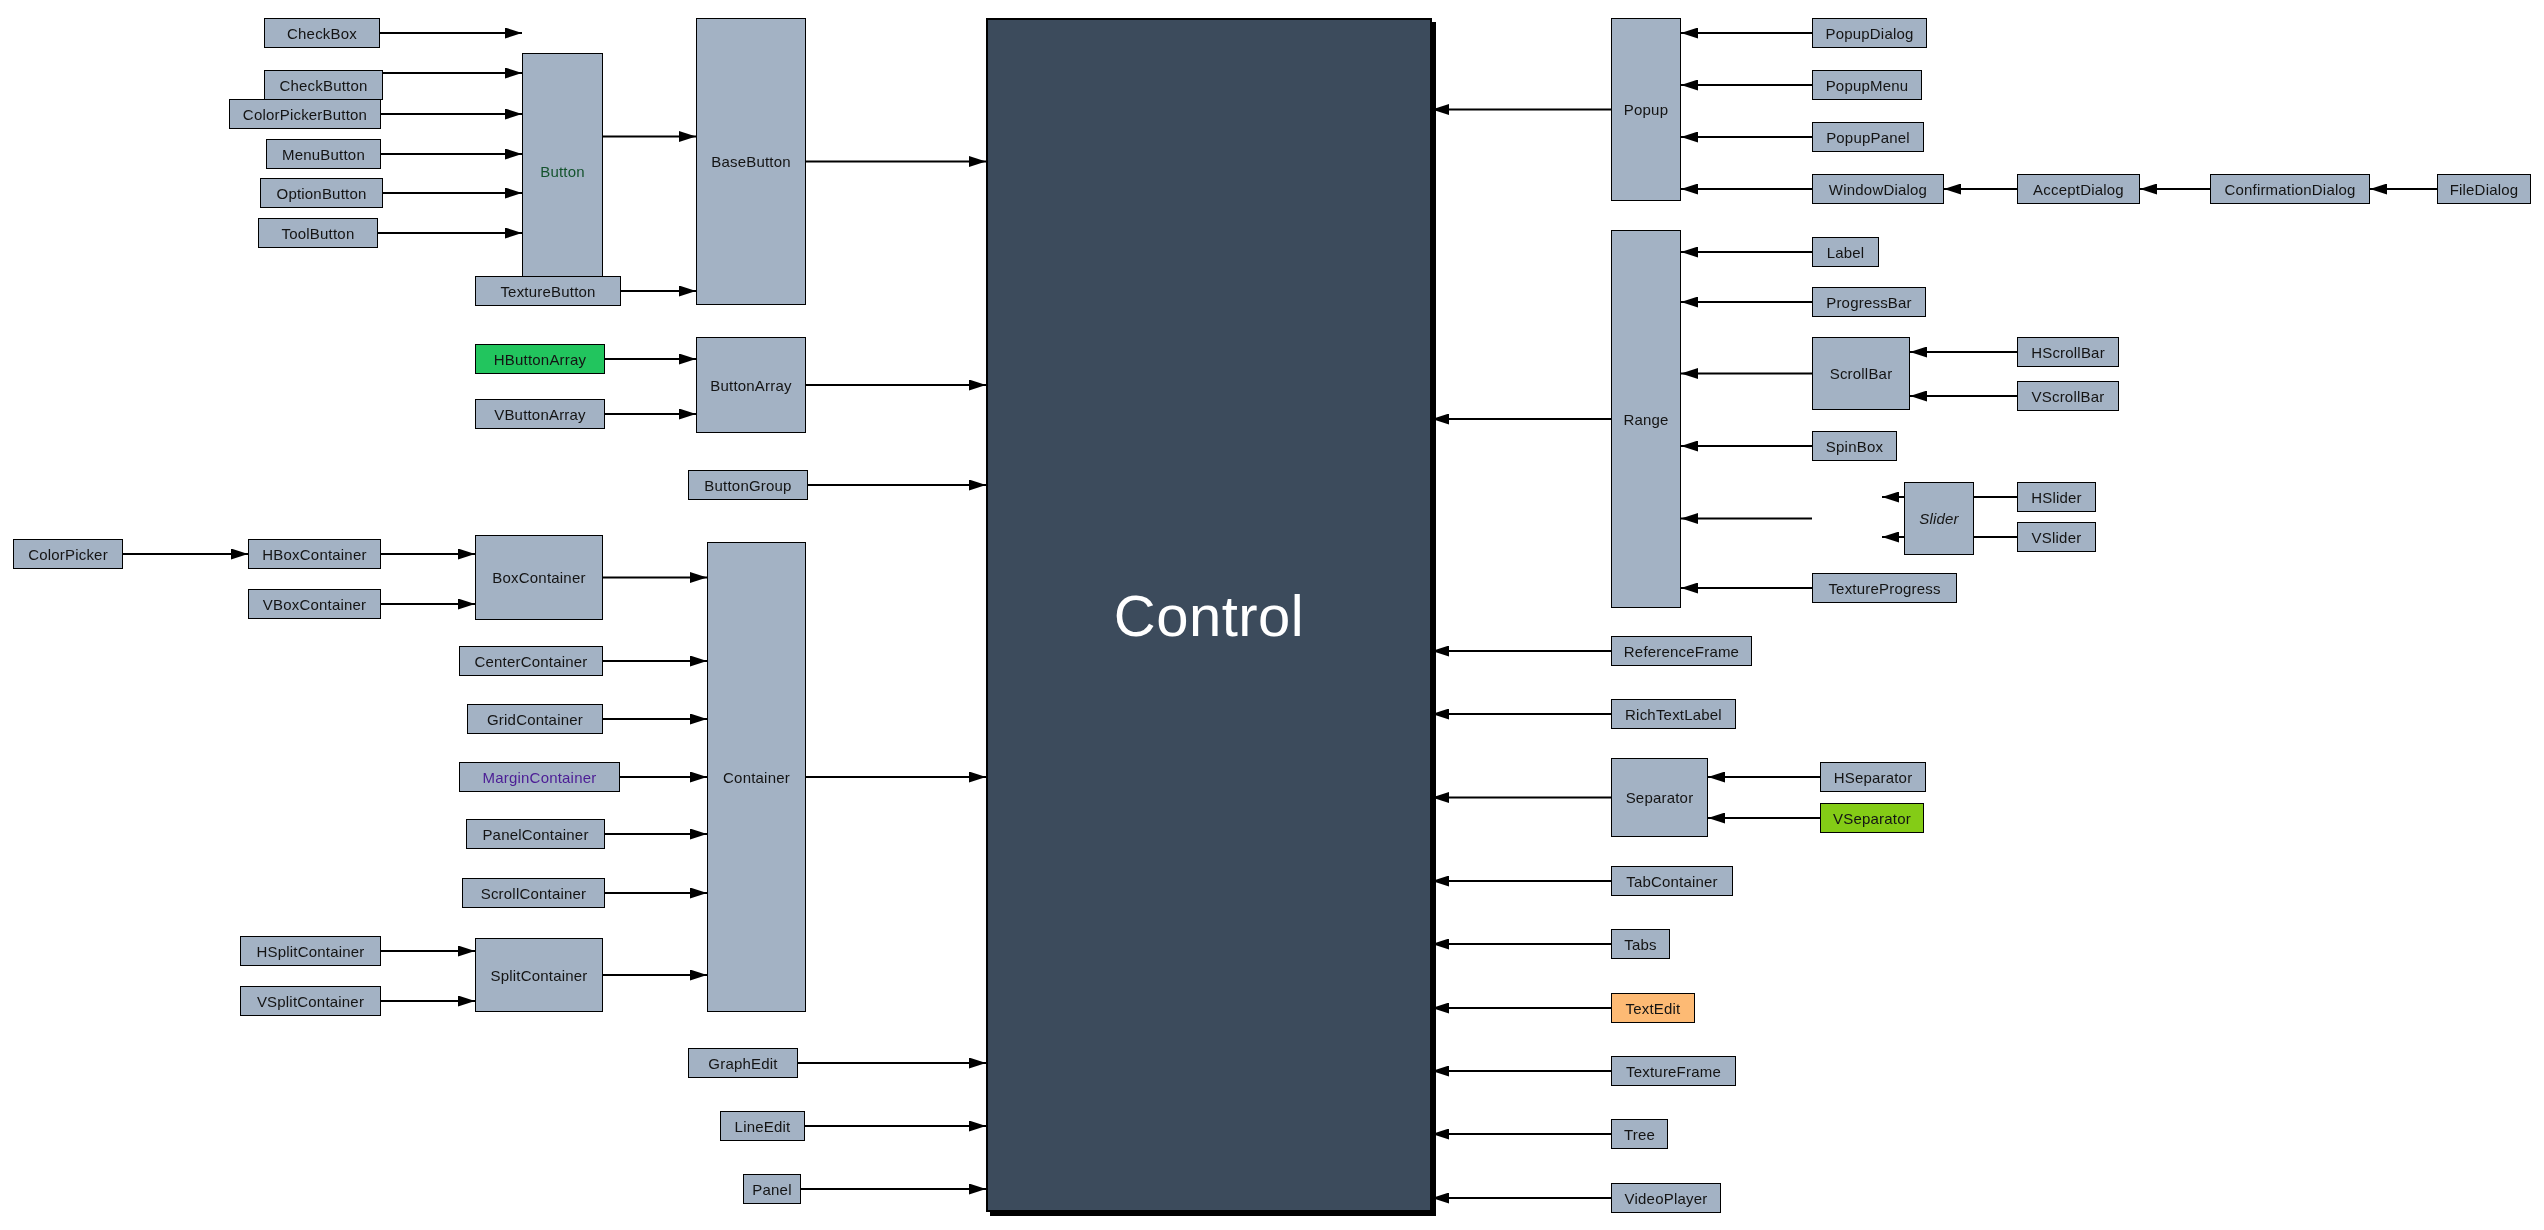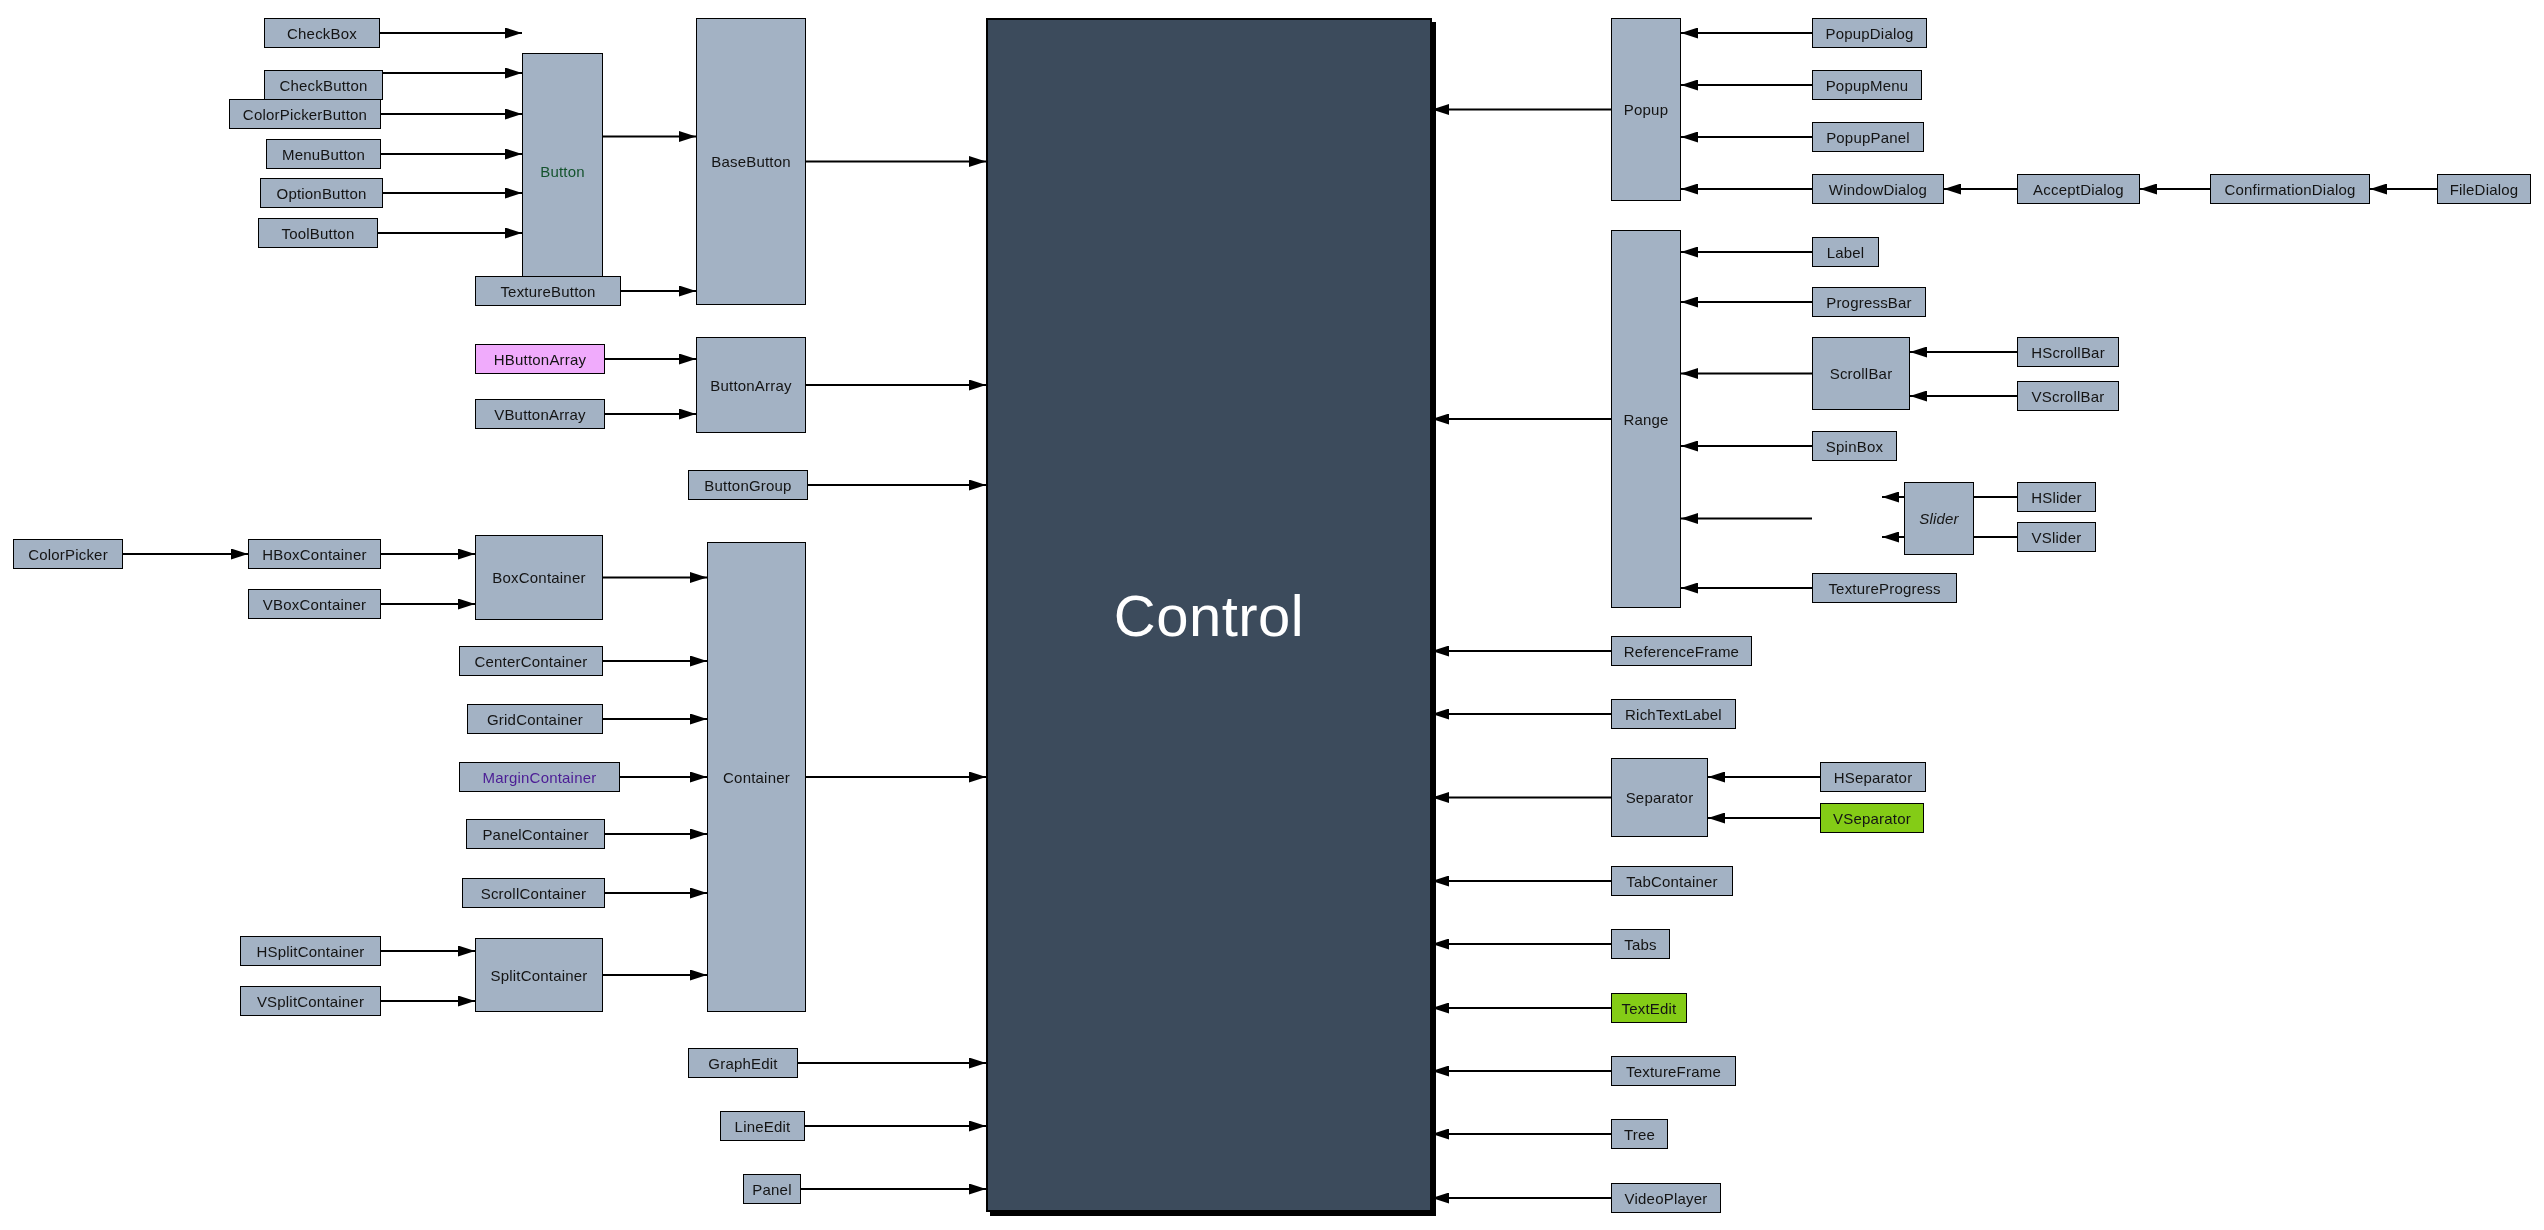--- a/index.html
+++ b/index.html
@@ -102,21 +102,21 @@
   <div id="node-layer">
       <div class="node" style="left: 264px; top: 18px; width: 116px; height: 30px; background: rgb(163, 178, 196); color: rgb(20, 20, 20);">CheckBox</div>
       <div class="node" style="left: 264px; top: 58px; width: 119px; height: 30px; background: rgb(163, 178, 196); color: rgb(20, 20, 20); margin-top: 12px;">CheckButton</div>
       <div class="node" style="left: 229px; top: 99px; width: 152px; height: 30px; background: rgb(163, 178, 196); color: rgb(20, 20, 20);">ColorPickerButton</div>
       <div class="node" style="left: 266px; top: 139px; width: 115px; height: 30px; background: rgb(163, 178, 196); color: rgb(20, 20, 20);">MenuButton</div>
       <div class="node" style="left: 260px; top: 178px; width: 123px; height: 30px; background: rgb(163, 178, 196); color: rgb(20, 20, 20);">OptionButton</div>
       <div class="node" style="left: 258px; top: 218px; width: 120px; height: 30px; background: rgb(163, 178, 196); color: rgb(20, 20, 20);">ToolButton</div>
       <div class="node" style="left: 522px; top: 18px; width: 81px; height: 237px; background: rgb(163, 178, 196); color: #14532d; margin-top: 35px;">Button</div>
       <div class="node" style="left: 475px; top: 276px; width: 146px; height: 30px; background: rgb(163, 178, 196); color: rgb(20, 20, 20);">TextureButton</div>
       <div class="node" style="left: 696px; top: 18px; width: 110px; height: 287px; background: rgb(163, 178, 196); color: rgb(20, 20, 20);">BaseButton</div>
-      <div class="node" style="left: 475px; top: 344px; width: 130px; height: 30px; background: #f0abfc; color: rgb(20, 20, 20);">HButtonArray</div>
+      <div class="node" style="left: 475px; top: 344px; width: 130px; height: 30px; background: #22c55e; color: rgb(20, 20, 20);">HButtonArray</div>
       <div class="node" style="left: 475px; top: 399px; width: 130px; height: 30px; background: rgb(163, 178, 196); color: rgb(20, 20, 20);">VButtonArray</div>
       <div class="node" style="left: 696px; top: 337px; width: 110px; height: 96px; background: rgb(163, 178, 196); color: rgb(20, 20, 20);">ButtonArray</div>
       <div class="node" style="left: 688px; top: 470px; width: 120px; height: 30px; background: rgb(163, 178, 196); color: rgb(20, 20, 20);">ButtonGroup</div>
       <div class="node" style="left: 13px; top: 539px; width: 110px; height: 30px; background: rgb(163, 178, 196); color: rgb(20, 20, 20);">ColorPicker</div>
       <div class="node" style="left: 248px; top: 539px; width: 133px; height: 30px; background: rgb(163, 178, 196); color: rgb(20, 20, 20);">HBoxContainer</div>
       <div class="node" style="left: 248px; top: 589px; width: 133px; height: 30px; background: rgb(163, 178, 196); color: rgb(20, 20, 20);">VBoxContainer</div>
       <div class="node" style="left: 475px; top: 535px; width: 128px; height: 85px; background: rgb(163, 178, 196); color: rgb(20, 20, 20);">BoxContainer</div>
       <div class="node" style="left: 459px; top: 646px; width: 144px; height: 30px; background: rgb(163, 178, 196); color: rgb(20, 20, 20);">CenterContainer</div>
       <div class="node" style="left: 467px; top: 704px; width: 136px; height: 30px; background: rgb(163, 178, 196); color: rgb(20, 20, 20);">GridContainer</div>
       <div class="node" style="left: 459px; top: 762px; width: 161px; height: 30px; background: rgb(163, 178, 196); color: #4c1d95;">MarginContainer</div>
@@ -149,18 +149,18 @@
       <div class="node" style="left: 2017px; top: 482px; width: 79px; height: 30px; background: rgb(163, 178, 196); color: rgb(20, 20, 20);">HSlider</div>
       <div class="node" style="left: 2017px; top: 522px; width: 79px; height: 30px; background: rgb(163, 178, 196); color: rgb(20, 20, 20);">VSlider</div>
       <div class="node" style="left: 1812px; top: 573px; width: 145px; height: 30px; background: rgb(163, 178, 196); color: rgb(20, 20, 20);">TextureProgress</div>
       <div class="node" style="left: 1611px; top: 636px; width: 141px; height: 30px; background: rgb(163, 178, 196); color: rgb(20, 20, 20);">ReferenceFrame</div>
       <div class="node" style="left: 1611px; top: 699px; width: 125px; height: 30px; background: rgb(163, 178, 196); color: rgb(20, 20, 20);">RichTextLabel</div>
       <div class="node" style="left: 1611px; top: 758px; width: 97px; height: 79px; background: rgb(163, 178, 196); color: rgb(20, 20, 20);">Separator</div>
       <div class="node" style="left: 1820px; top: 762px; width: 106px; height: 30px; background: rgb(163, 178, 196); color: rgb(20, 20, 20);">HSeparator</div>
       <div class="node" style="left: 1820px; top: 803px; width: 104px; height: 30px; background: #84cc16; color: rgb(20, 20, 20);">VSeparator</div>
       <div class="node" style="left: 1611px; top: 866px; width: 122px; height: 30px; background: rgb(163, 178, 196); color: rgb(20, 20, 20);">TabContainer</div>
       <div class="node" style="left: 1611px; top: 929px; width: 59px; height: 30px; background: rgb(163, 178, 196); color: rgb(20, 20, 20);">Tabs</div>
-      <div class="node" style="left: 1611px; top: 993px; width: 76px; height: 30px; background: #84cc16; color: rgb(20, 20, 20);">TextEdit</div>
+      <div class="node" style="left: 1611px; top: 993px; width: 84px; height: 30px; background: #fdba74; color: rgb(20, 20, 20);">TextEdit</div>
       <div class="node" style="left: 1611px; top: 1056px; width: 125px; height: 30px; background: rgb(163, 178, 196); color: rgb(20, 20, 20);">TextureFrame</div>
       <div class="node" style="left: 1611px; top: 1119px; width: 57px; height: 30px; background: rgb(163, 178, 196); color: rgb(20, 20, 20);">Tree</div>
       <div class="node" style="left: 1611px; top: 1183px; width: 110px; height: 30px; background: rgb(163, 178, 196); color: rgb(20, 20, 20);">VideoPlayer</div>
     </div>
 </div>
 
 </body></html>

